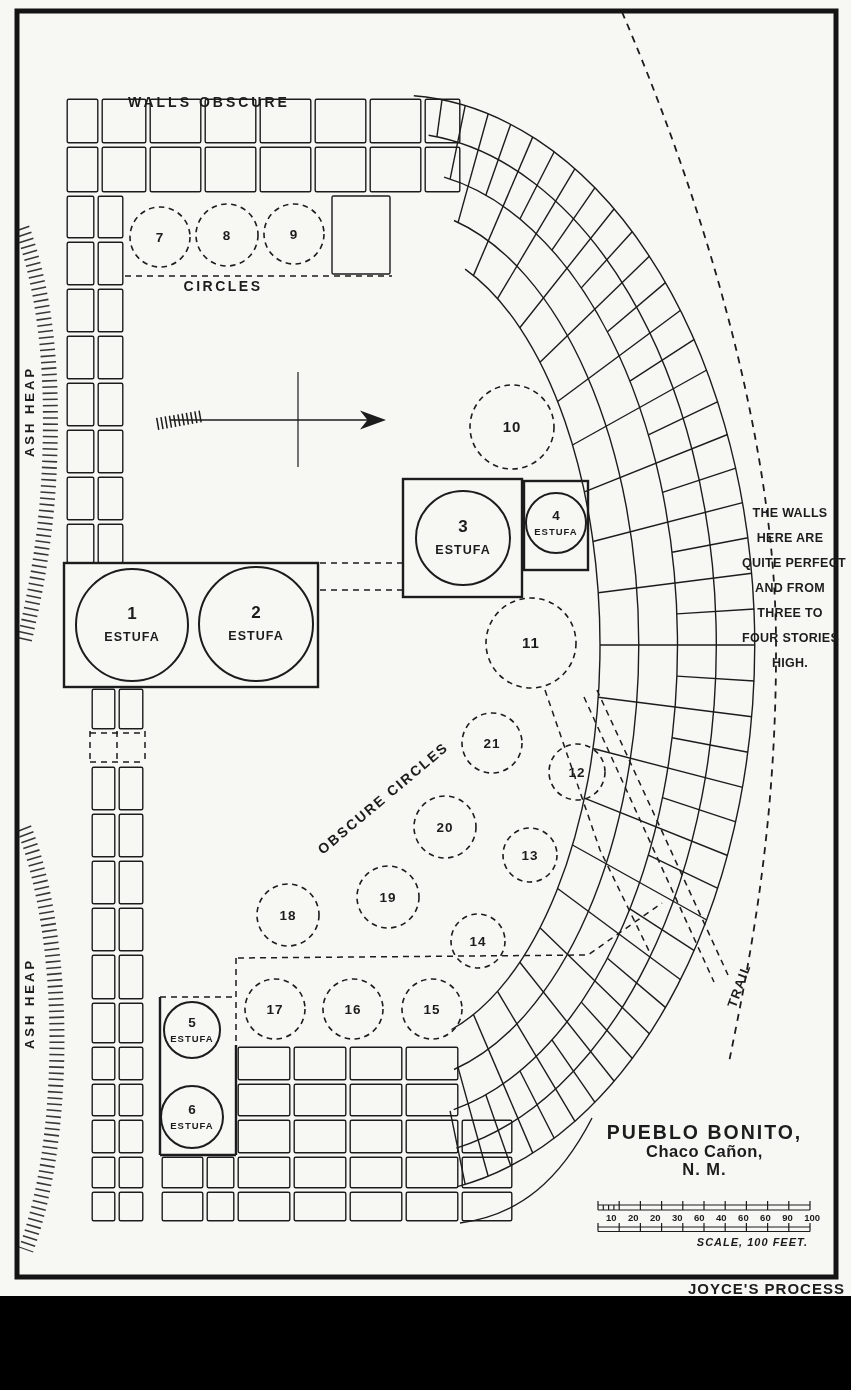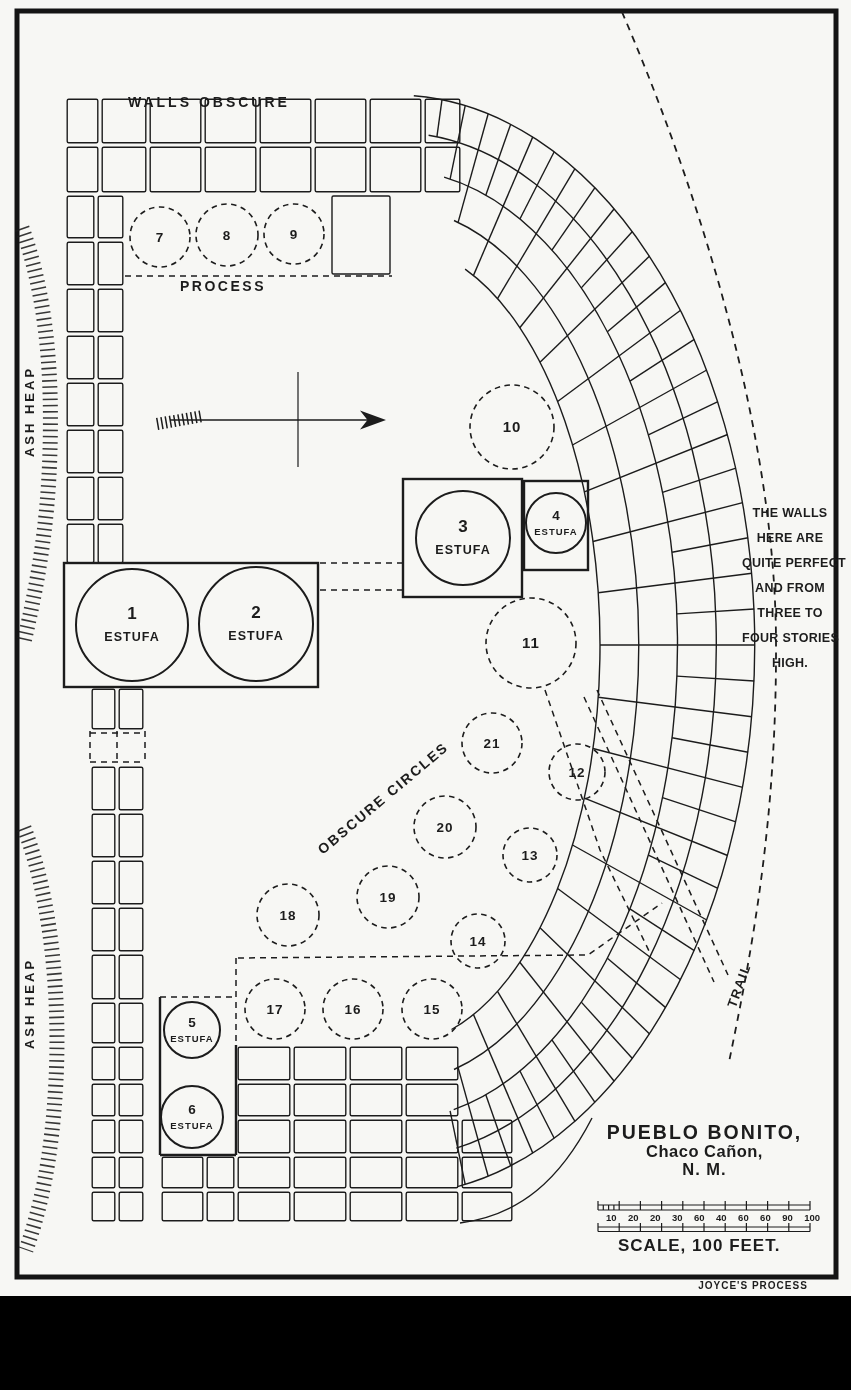--- a/index.html
+++ b/index.html
@@ -308,21 +308,21 @@
         <text x="445" y="832" text-anchor="middle" fill="#1c1c1c" stroke="none" font-family="&quot;Liberation Sans&quot;,sans-serif" font-weight="bold" font-size="13.5" letter-spacing="1">20</text>
       </g>
       <g>
         <circle cx="492" cy="743" r="30" stroke="#1c1c1c" fill="none" stroke-width="1.6" stroke-dasharray="5.5 4.5"></circle>
         <text x="492" y="748" text-anchor="middle" fill="#1c1c1c" stroke="none" font-family="&quot;Liberation Sans&quot;,sans-serif" font-weight="bold" font-size="13.5" letter-spacing="1">21</text>
       </g>
     </svg>
 
   <div class="mt" style="left:128px;top:74px;width:150px;text-align:center;font-size:14px;letter-spacing:3px;margin-top:20px;">WALLS OBSCURE</div>
 
-  <div class="mt" style="left:168px;top:278px;width:110px;text-align:center;font-size:14px;letter-spacing:2.5px;">PROCESS</div>
+  <div class="mt" style="left:168px;top:278px;width:110px;text-align:center;font-size:14px;letter-spacing:2.5px;">CIRCLES</div>
 
   <div class="mt" style="left:298px;top:790px;width:170px;text-align:center;font-size:14px;letter-spacing:2px;transform:rotate(-40deg);">OBSCURE CIRCLES</div>
 
   <div class="mt" style="left:-26px;top:404px;width:110px;text-align:center;font-size:13px;letter-spacing:3px;transform:rotate(-90deg);">ASH HEAP</div>
 
   <div class="mt" style="left:-26px;top:996px;width:110px;text-align:center;font-size:13px;letter-spacing:3px;transform:rotate(-90deg);">ASH HEAP</div>
 
   <div class="mt" style="left:706px;top:978px;width:66px;text-align:center;font-size:13px;letter-spacing:1.5px;transform:rotate(-70deg);">TRAIL</div>
 
   <div class="mt" style="left:592px;top:1122px;width:225px;text-align:center;">
@@ -347,23 +347,23 @@
     <span>20</span>
     <span>30</span>
     <span>60</span>
     <span>40</span>
     <span>60</span>
     <span>60</span>
     <span>90</span>
     <span>100</span>
   </div>
 
-  <div class="mt" style="left:618px;top:1236px;width:190px;text-align:left;font-size:17px;letter-spacing:1px;">SCALE, 100 FEET.</div>
-
-  <div class="mt" style="left:688px;top:1280px;width:130px;text-align:center;font-size:10px;letter-spacing:1px;">JOYCE'S PROCESS</div>
+  <div class="mt" style="left:618px;top:1236px;width:190px;text-align:right;font-size:11px;letter-spacing:1px;font-style:italic;">SCALE, 100 FEET.</div>
+
+  <div class="mt" style="left:688px;top:1280px;width:130px;text-align:center;font-size:15px;letter-spacing:1px;">JOYCE'S PROCESS</div>
 
   <div class="wm">
     
     
     
   </div>
 
 </div>
 
 </body></html>

